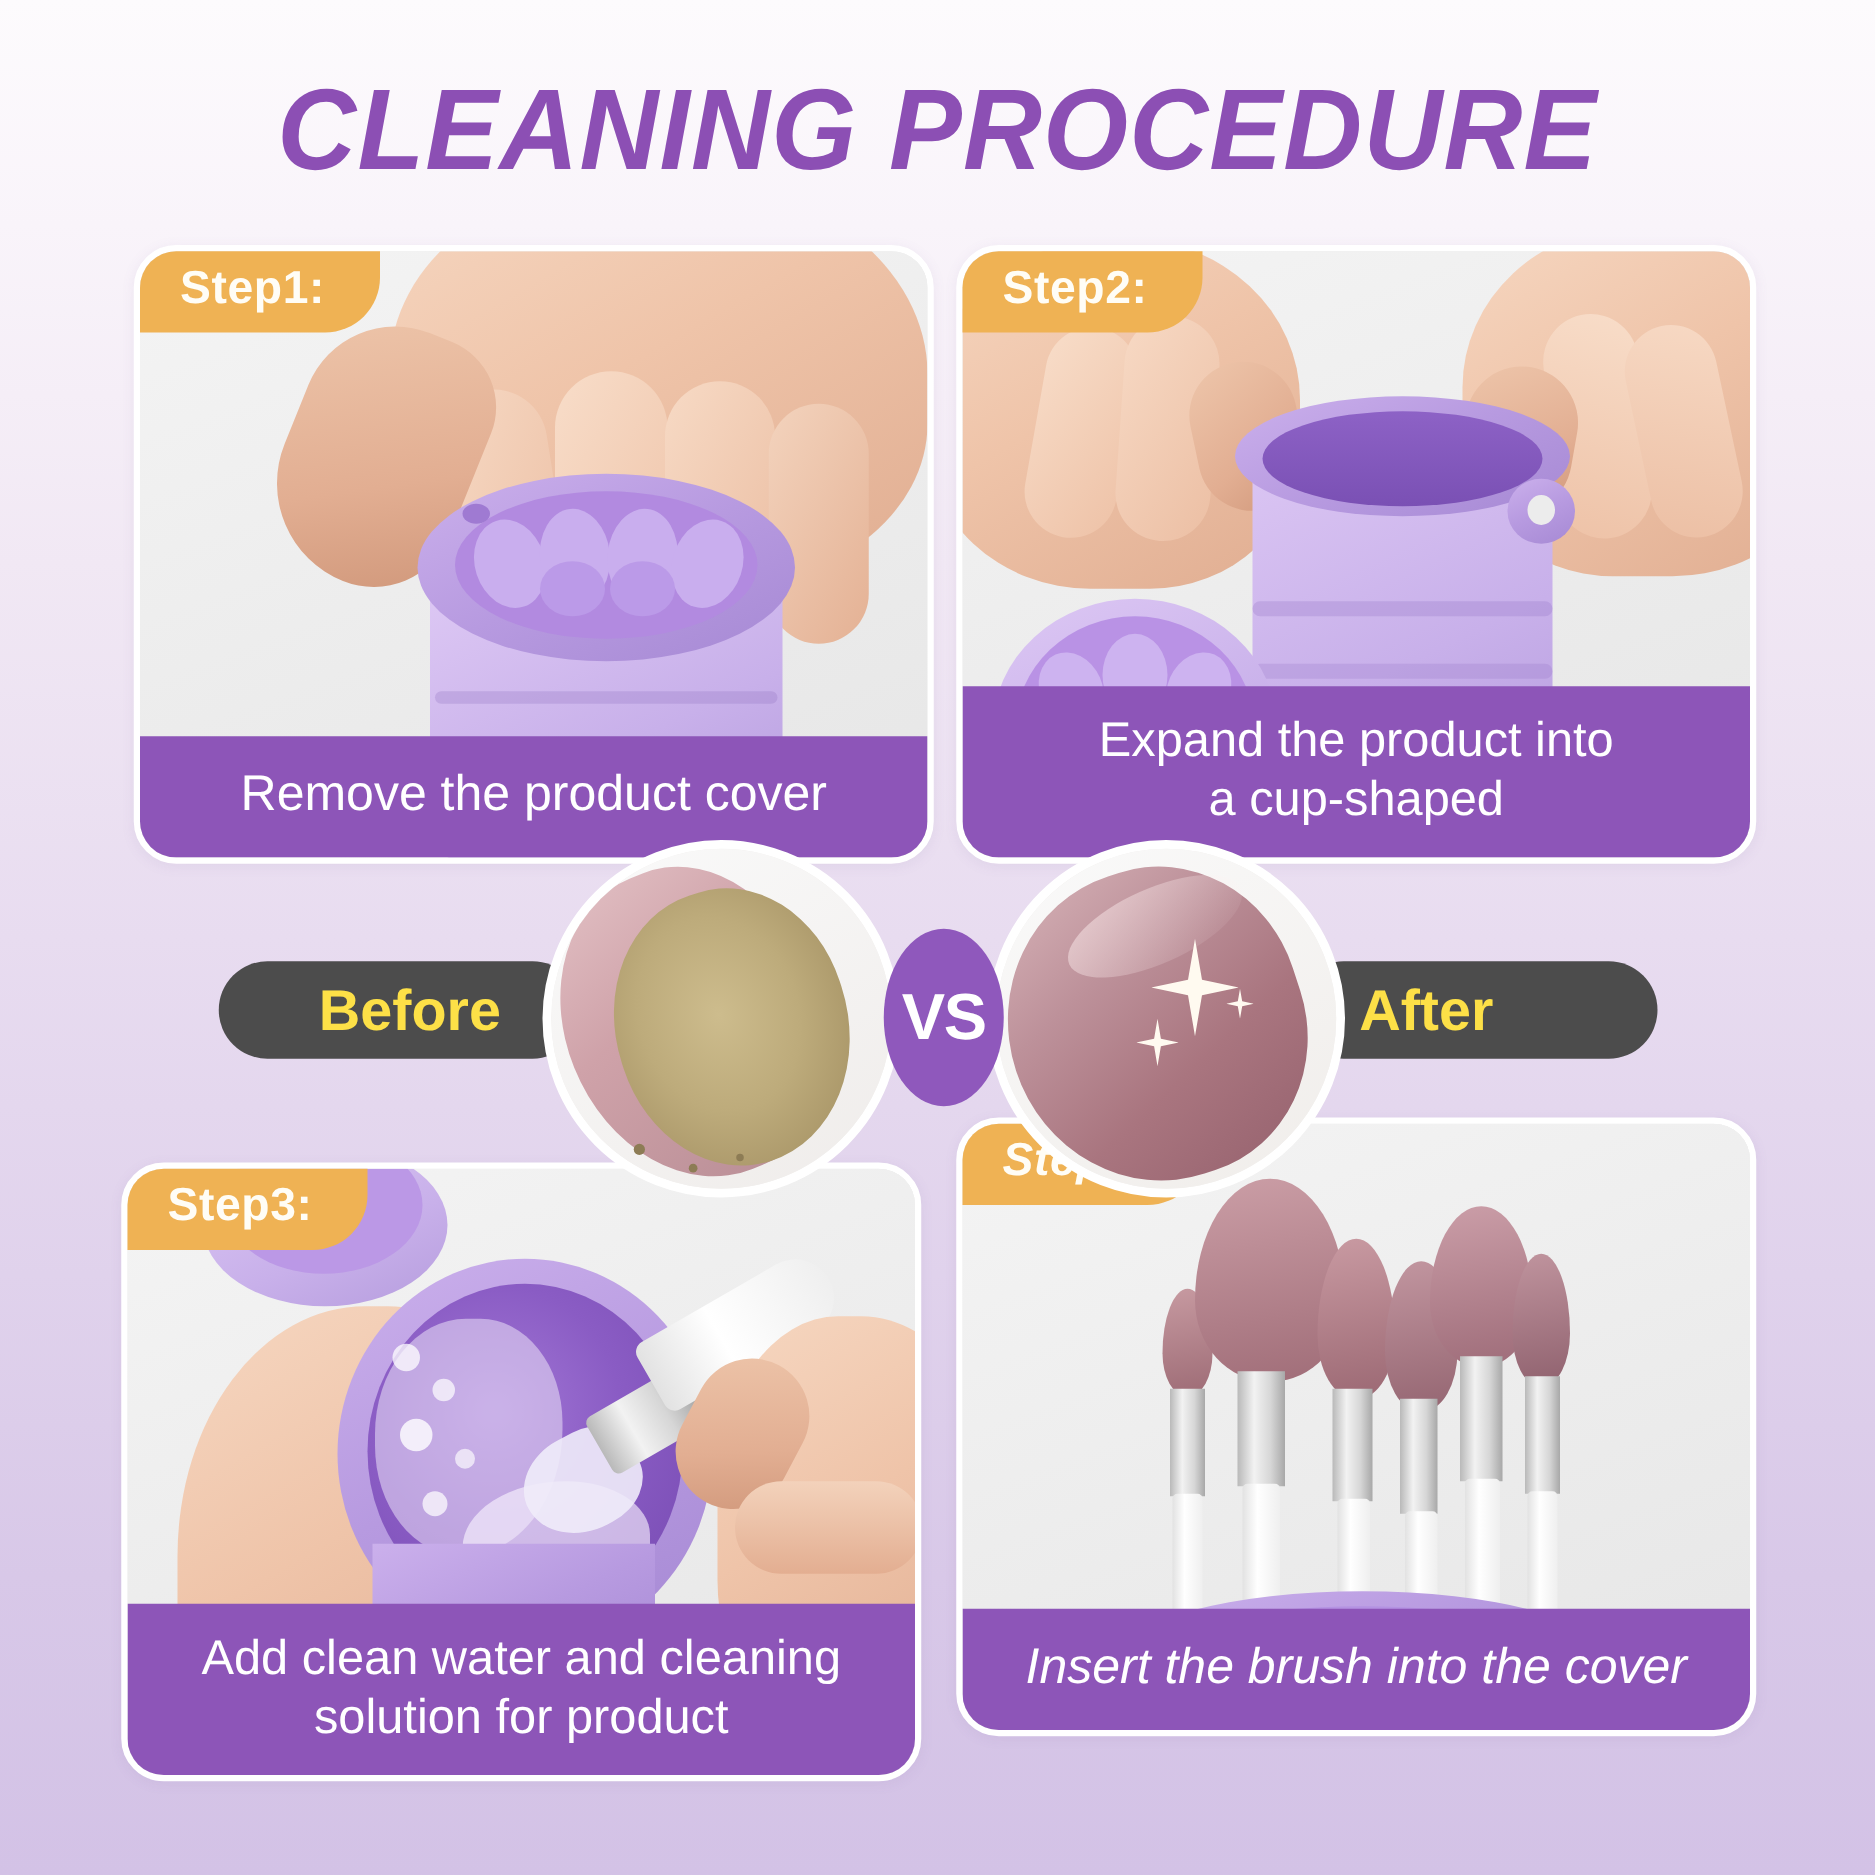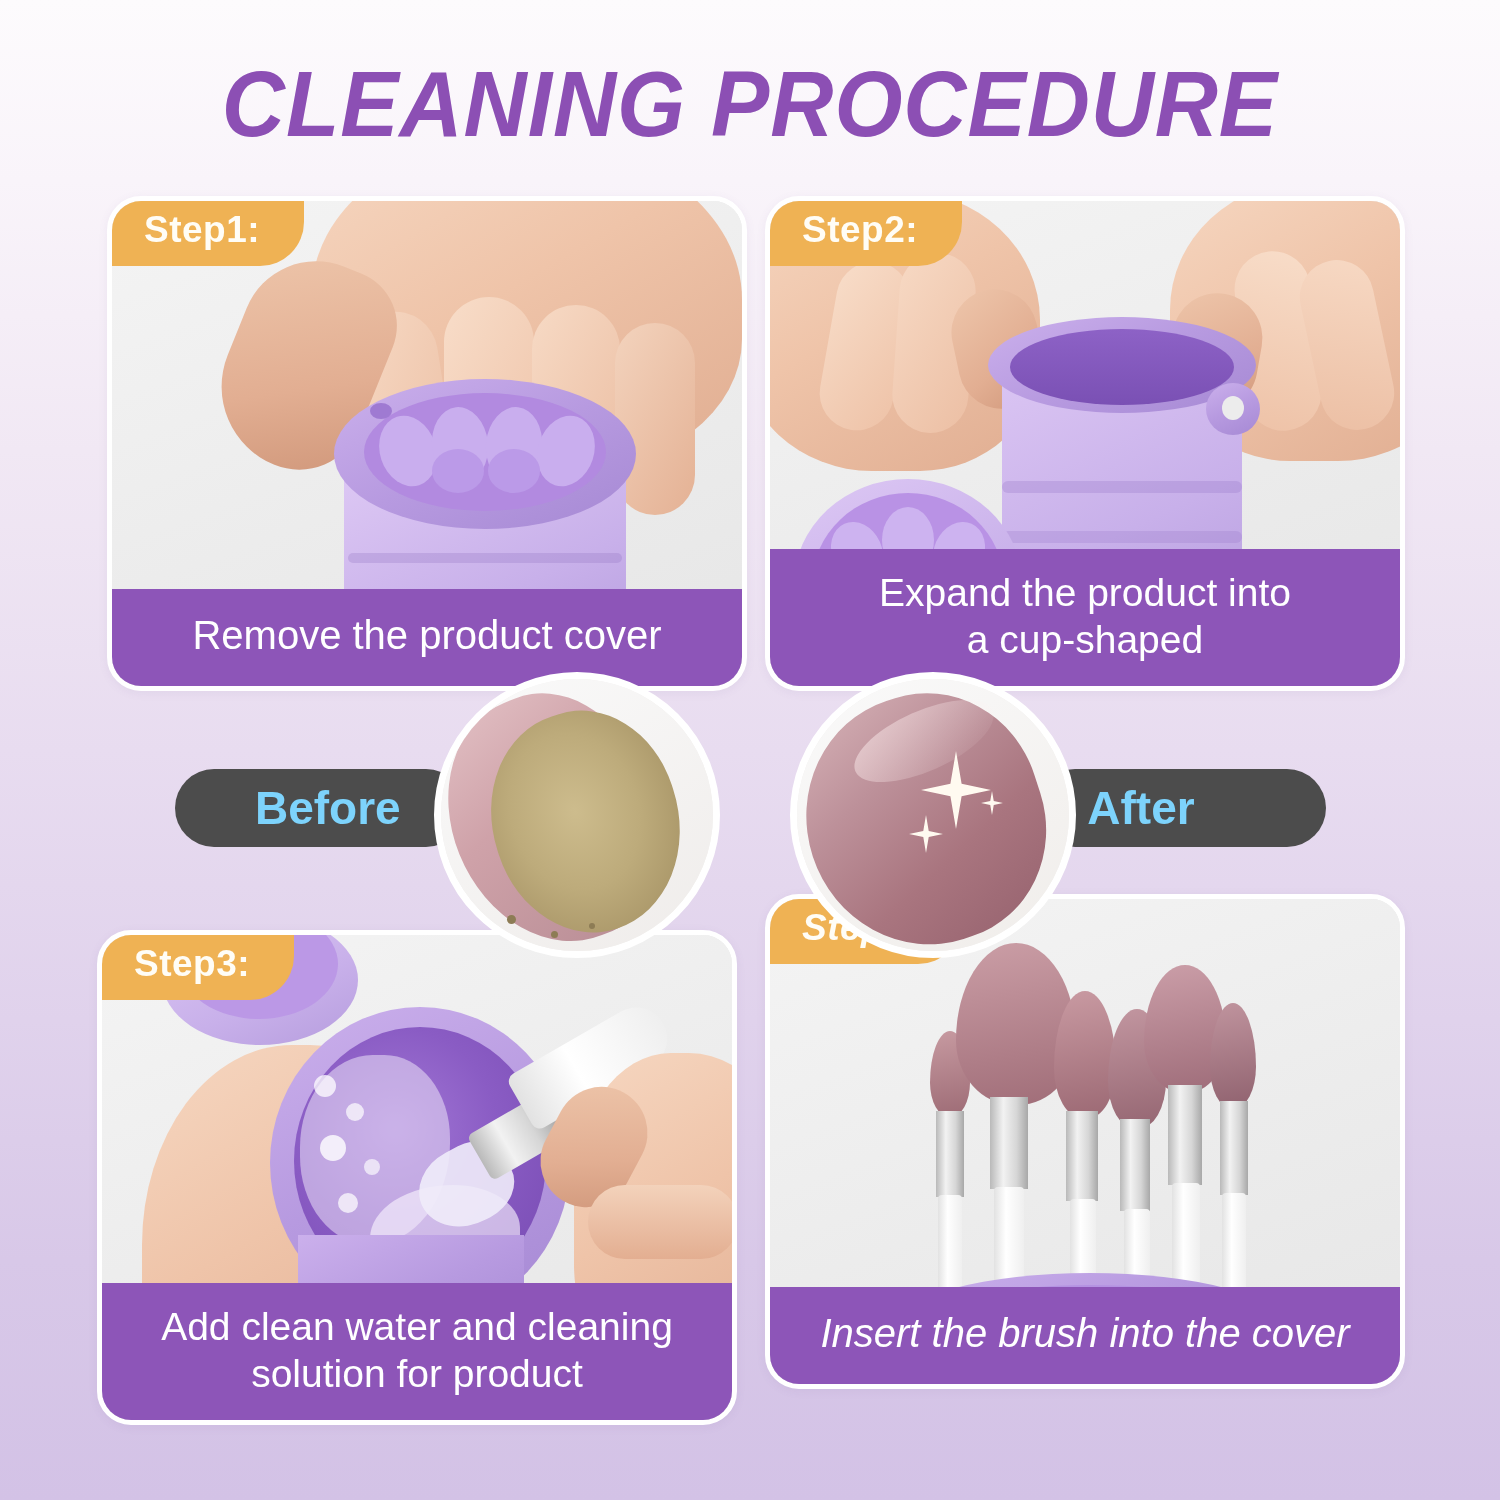--- a/index.html
+++ b/index.html
@@ -89,21 +89,21 @@
     line-height:1.22;
     z-index:25;
   }
   .caption.two-line { padding:20px 26px 22px; font-size:39px; }
   .ba-pill {
     position:absolute;
     top:769px;
     height:78px;
     background:#4c4c4c;
     border-radius:40px;
-    color:#7dd3fc;
+    color:#fde047;
     font-size:46px;
     font-weight:bold;
     display:flex;
     align-items:center;
     z-index:41;
   }
   .ba-pill.before { left:175px; width:290px; justify-content:flex-start; padding-left:80px; }
   .ba-pill.after  { left:1036px; width:290px; justify-content:center; padding-right:80px; }
 
   .ba-circle {
@@ -331,14 +331,17 @@
 
   <div class="ba-circle after">
     <div style="position:absolute; inset:0; background:linear-gradient(150deg,#fafafa,#f0edea);"></div>
     <div class="ell" style="left:10px; top:16px; width:236px; height:250px; background:linear-gradient(155deg,#d6b2b7 0%,#bd919a 32%,#a9757f 64%, #96626e 100%); border-radius:52% 48% 48% 52%; transform:rotate(-18deg);"></div>
     <div class="ell" style="left:52px; top:32px; width:150px; height:60px; background:linear-gradient(150deg,rgba(255,240,240,0.55),rgba(255,255,255,0)); border-radius:50%; transform:rotate(-24deg);"></div>
     <div class="spark" style="left:124px; top:72px; width:70px; height:78px;"></div>
     <div class="spark" style="left:112px; top:136px; width:34px; height:38px;"></div>
     <div class="spark" style="left:184px; top:112px; width:22px; height:24px;"></div>
   </div>
 
+  <div class="vs">
+    <span>VS</span>
+  </div>
 
 </div>
 
 </body></html>

